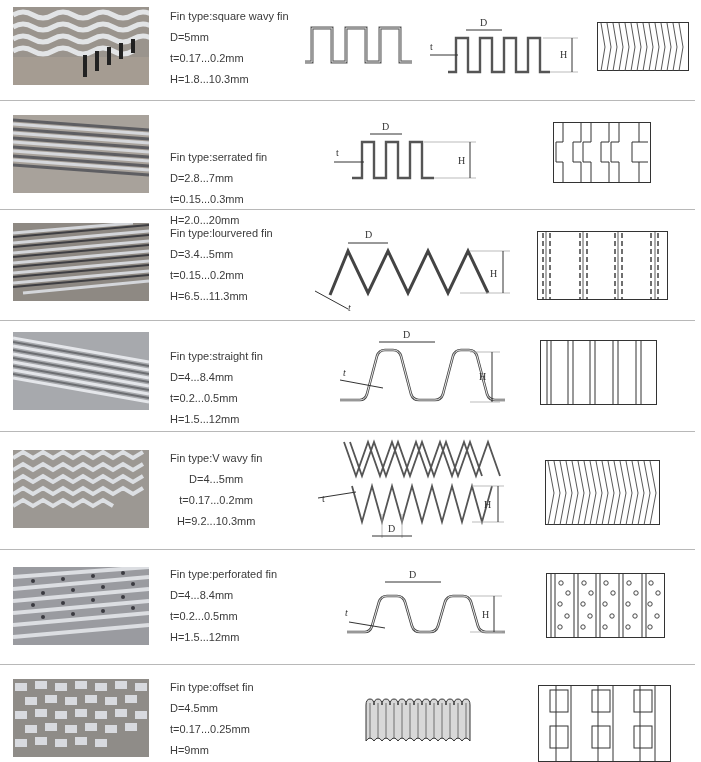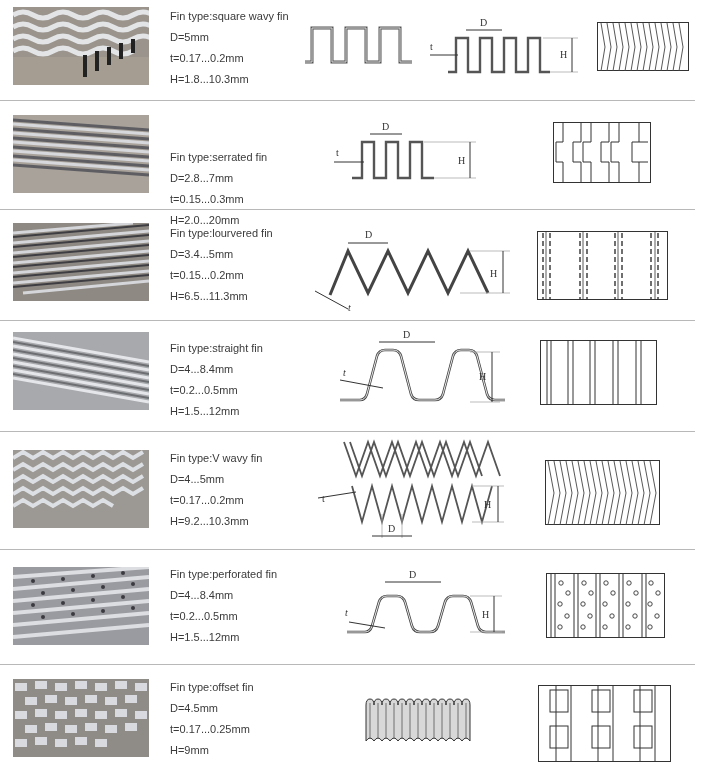--- a/index.html
+++ b/index.html
@@ -209,21 +209,21 @@
       </g>
       <g stroke="#6c6e72" stroke-width="2">
         <line x1="0" y1="10" x2="136" y2="34"></line>
           <line x1="0" y1="18" x2="136" y2="42"></line>
         <line x1="0" y1="26" x2="136" y2="50"></line>
           <line x1="0" y1="34" x2="136" y2="58"></line>
         <line x1="0" y1="42" x2="136" y2="66"></line>
       </g>
     </svg>
   </div>
-  <div class="specs" style="top:16px;">
+  <div class="specs" style="top:24px;">
     <div>Fin type:straight fin</div>
     <div>D=4...8.4mm</div>
     <div>t=0.2...0.5mm</div>
     <div>H=1.5...12mm</div>
   </div>
   <svg class="profile" style="left:335px;top:6px;" width="170" height="80">
     <path d="M5,72 H25 Q30,72 32,66 L42,28 Q44,22 50,22 H58 Q64,22 66,28 L76,66 Q78,72 84,72 H100 Q106,72 108,66 L118,28 Q120,22 126,22 H134 Q140,22 142,28 L152,66 Q154,72 160,72 H170" fill="none" stroke="#444" stroke-width="2.6"></path>
     <path d="M5,72 H25 Q30,72 32,66 L42,28 Q44,22 50,22 H58 Q64,22 66,28 L76,66 Q78,72 84,72 H100 Q106,72 108,66 L118,28 Q120,22 126,22 H134 Q140,22 142,28 L152,66 Q154,72 160,72 H170" fill="none" stroke="#fff" stroke-width="0.9"></path>
     <line x1="44" y1="14" x2="100" y2="14" stroke="#333" stroke-width="1"></line>
     <text x="68" y="10" font-size="10" fill="#333">D</text>
@@ -260,21 +260,21 @@
       <rect width="136" height="78" fill="#9c9893"></rect>
       <g stroke="#dcdfe3" stroke-width="4" fill="none">
         <path d="M0,8 l10,-6 l10,6 l10,-6 l10,6 l10,-6 l10,6 l10,-6 l10,6 l10,-6 l10,6 l10,-6 l10,6 l10,-6"></path>
         <path d="M0,20 l10,-6 l10,6 l10,-6 l10,6 l10,-6 l10,6 l10,-6 l10,6 l10,-6 l10,6 l10,-6 l10,6 l10,-6"></path>
         <path d="M0,32 l10,-6 l10,6 l10,-6 l10,6 l10,-6 l10,6 l10,-6 l10,6 l10,-6 l10,6 l10,-6 l10,6 l10,-6"></path>
         <path d="M0,44 l10,-6 l10,6 l10,-6 l10,6 l10,-6 l10,6 l10,-6 l10,6 l10,-6 l10,6 l10,-6 l10,6 l10,-6"></path>
         <path d="M0,56 l10,-6 l10,6 l10,-6 l10,6 l10,-6 l10,6 l10,-6 l10,6 l10,-6 l10,6"></path>
       </g>
     </svg>
   </div>
-  <div class="specs" style="top:16px;">
+  <div class="specs" style="top:16px;text-align:center;">
     <div>Fin type:V wavy fin</div>
     <div>D=4...5mm</div>
     <div>t=0.17...0.2mm</div>
     <div>H=9.2...10.3mm</div>
   </div>
   <svg class="profile" style="left:316px;top:6px;" width="200" height="100">
     <g fill="none" stroke="#555" stroke-width="1.8">
       <path d="M28,4 L40,38 L52,4 L64,38 L76,4 L88,38 L100,4 L112,38 L124,4 L136,38 L148,4 L160,38 L172,4 L184,38"></path>
       <path d="M34,4 L46,38 L58,4 L70,38 L82,4 L94,38 L106,4 L118,38 L130,4 L142,38 L154,4 L166,38"></path>
       <path d="M36,48 L46,84 L56,48 L66,84 L76,48 L86,84 L96,48 L106,84 L116,48 L126,84 L136,48 L146,84 L156,48 L166,84 L176,48"></path>

